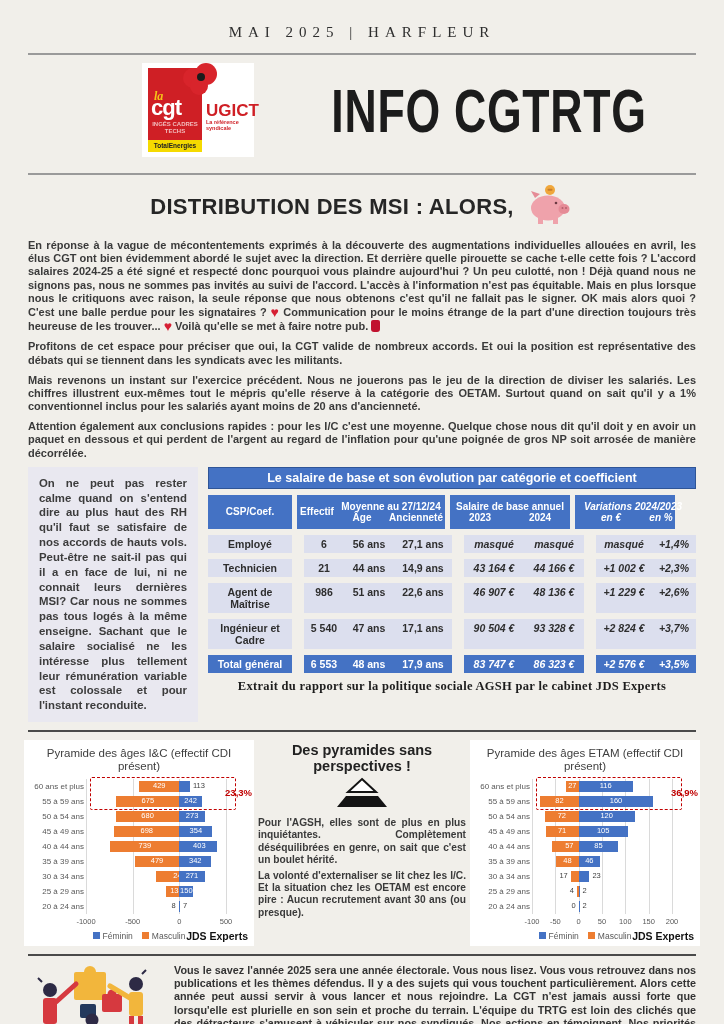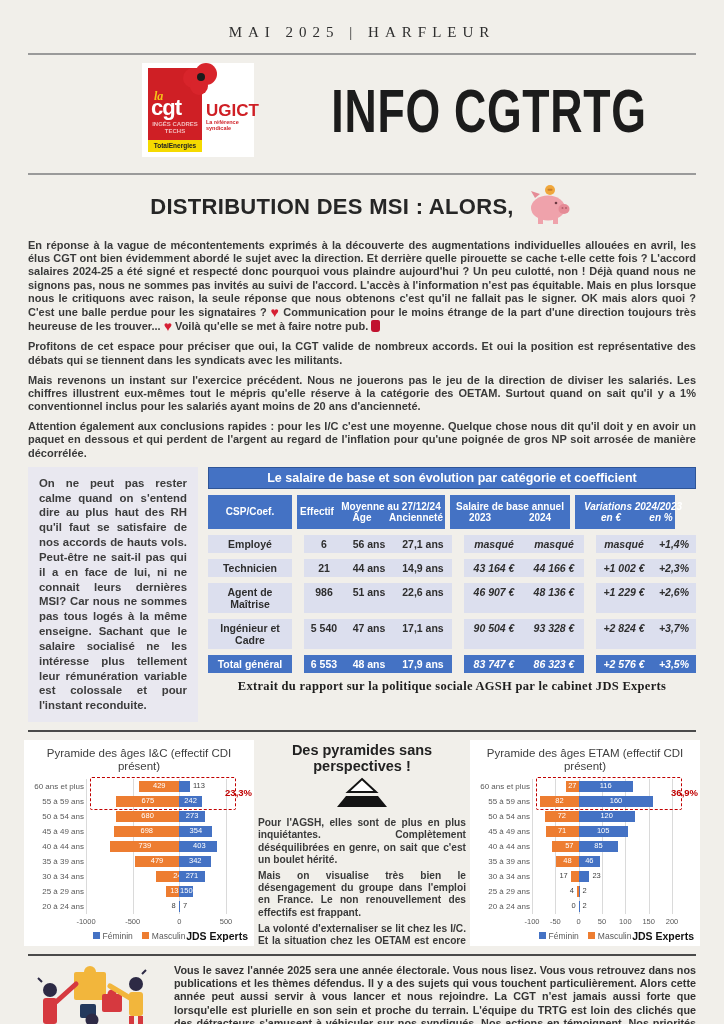--- a/index.html
+++ b/index.html
@@ -385,21 +385,20 @@
     <div class="mid">
       <div class="mid-head">Des pyramides sans perspectives !</div>
       <div class="mid-icon">
         <svg width="54" height="32" viewBox="0 0 54 32">
           <polygon points="27,2 41,15 13,15" fill="#ffffff" stroke="#141414" stroke-width="2"></polygon>
           <polygon points="11,19 43,19 52,30 2,30" fill="#141414"></polygon>
         </svg>
       </div>
       <div id="mid-paragraphs">
           <p>Pour l'AGSH, elles sont de plus en plus inquiétantes. Complètement déséquilibrées en genre, on sait que c'est un boulet hérité.</p>
-          <p>Mais on visualise très bien le désengagement du groupe dans l'emploi en France. Le non renouvellement des effectifs est frappant.</p>
           <p>La volonté d'externaliser se lit chez les I/C. Et la situation chez les OETAM est encore pire : Aucun recrutement avant 30 ans (ou presque).</p>
         </div>
     </div>
     <div class="chart-panel">
         <div class="chart-title">Pyramide des âges ETAM (effectif CDI présent)</div>
         <div class="chart-body">
           <div class="gridline" style="left: 56px; height: 135px;"></div>
           <div class="gridline" style="left: 79.3333px; height: 135px;"></div>
           <div class="gridline" style="left: 102.667px; height: 135px;"></div>
           <div class="gridline" style="left: 126px; height: 135px;"></div>

